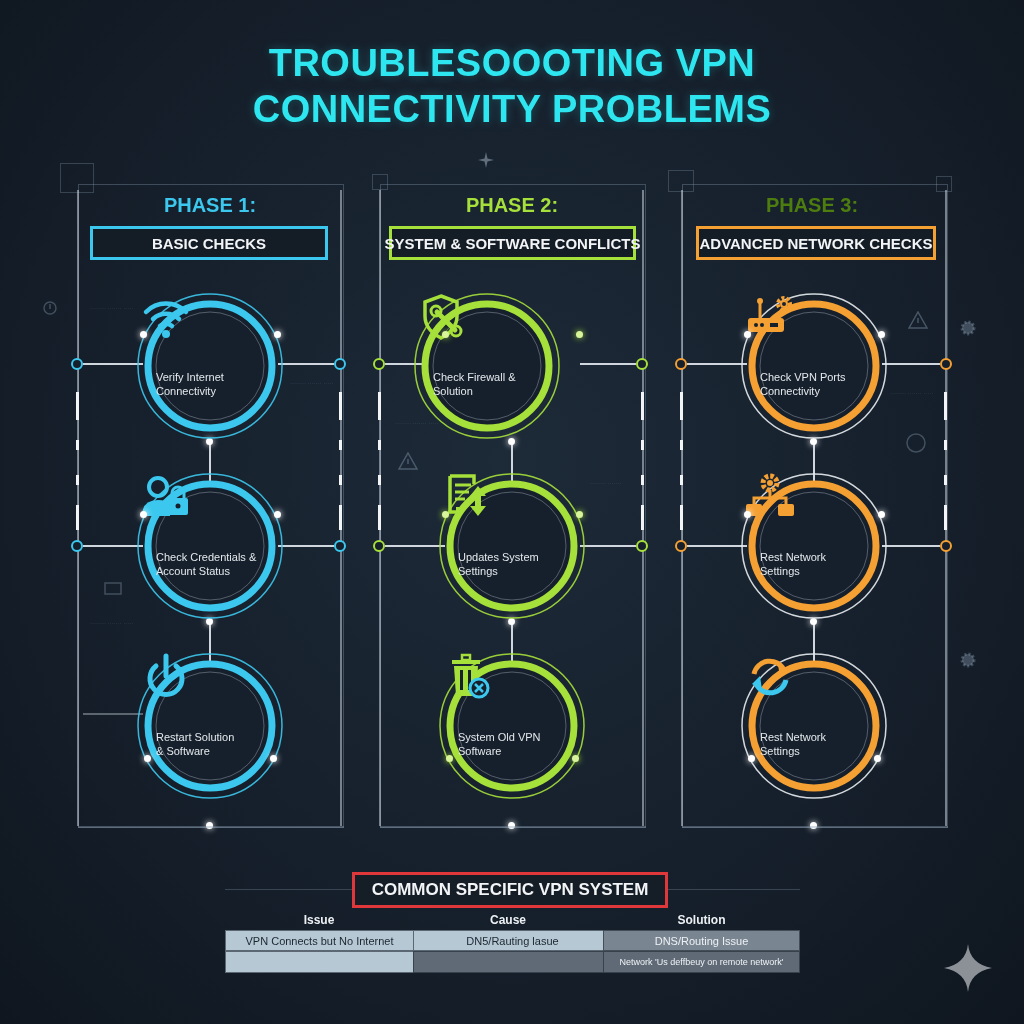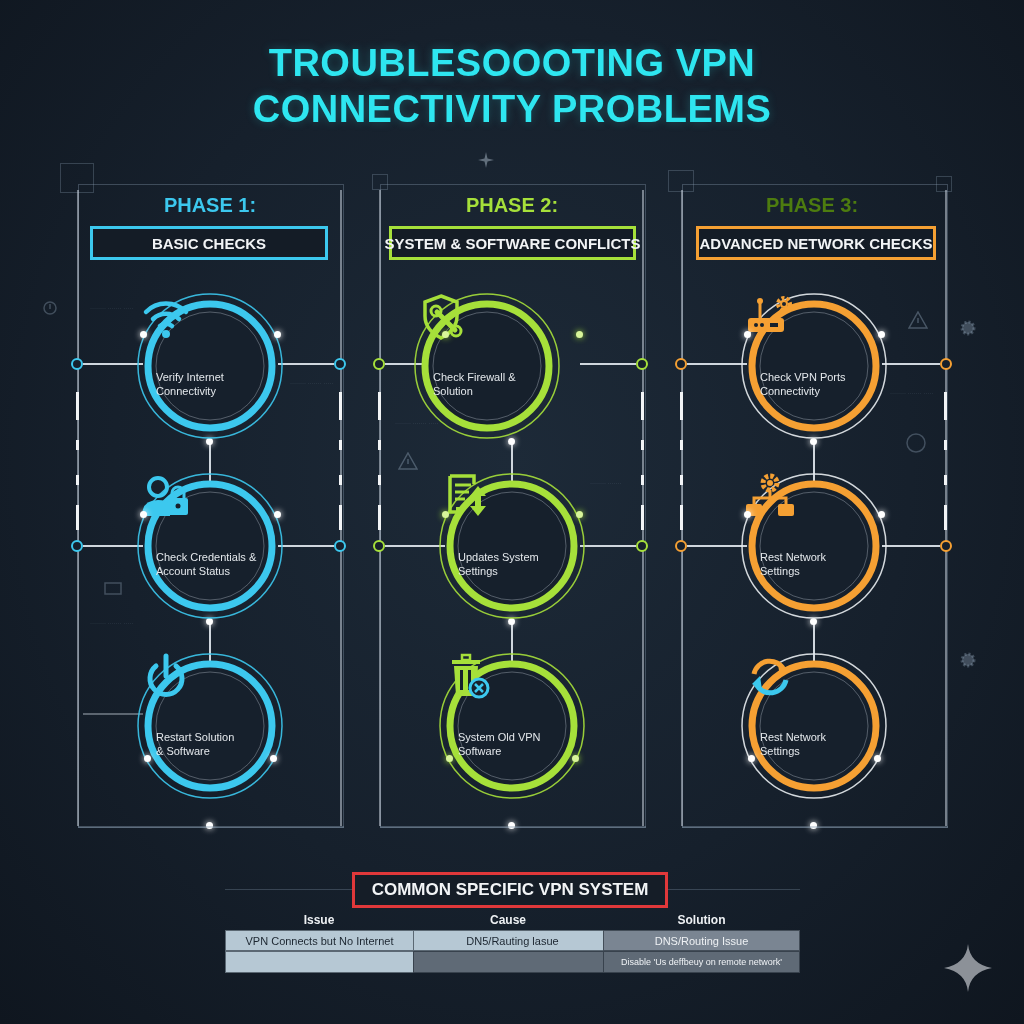--- a/index.html
+++ b/index.html
@@ -396,18 +396,18 @@
 <div class="th" style="left:603px;width:197px">Solution</div>
 
 <div>
   <div class="cell c-light" style="left:225px;top:930px;width:189px">VPN Connects but No Internet</div>
   <div class="cell c-light" style="left:413px;top:930px;width:199px">DN5/Rauting lasue</div>
   <div class="cell c-mid" style="left:603px;top:930px;width:197px">DNS/Routing Issue</div>
 </div>
 <div>
   <div class="cell c-light" style="left:225px;top:951px;width:189px;height:22px"></div>
   <div class="cell c-dark" style="left:413px;top:951px;width:191px;height:22px"></div>
-  <div class="cell c-dark" style="left:603px;top:951px;width:197px;height:22px;font-size:9px">Disable 'Us deffbeuy on remote network'</div>
+  <div class="cell c-dark" style="left:603px;top:951px;width:197px;height:22px;font-size:9px">Network 'Us deffbeuy on remote network'</div>
 </div>
 
 <svg class="abs" style="left:944px;top:944px" width="48" height="48">
   <path d="M24 0 Q26 20 48 24 Q26 28 24 48 Q22 28 0 24 Q22 20 24 0Z" fill="#8c9198"></path>
 </svg>
 
 </body></html>

